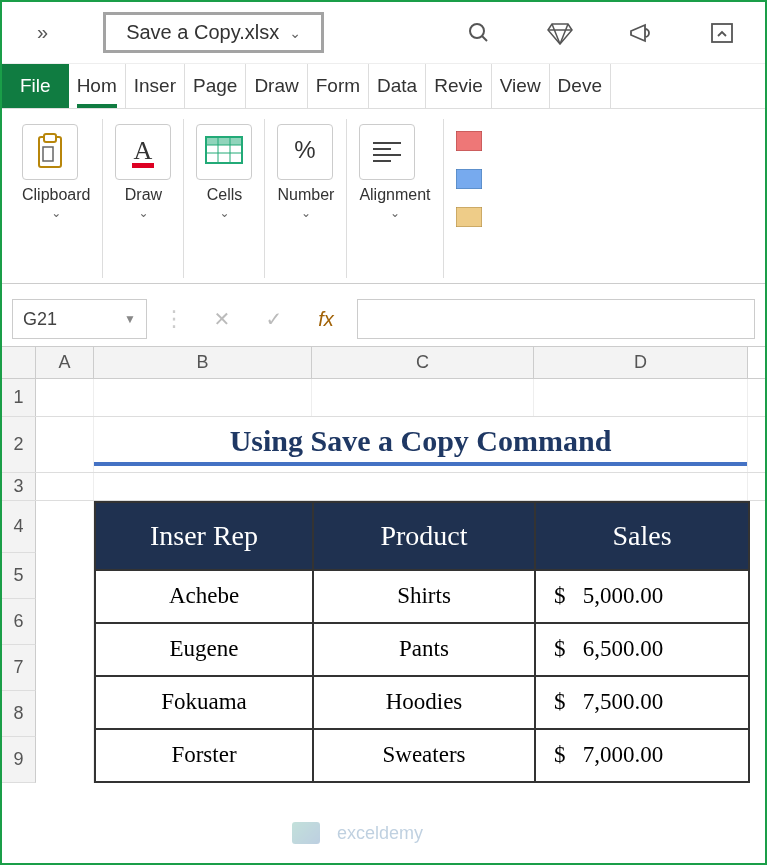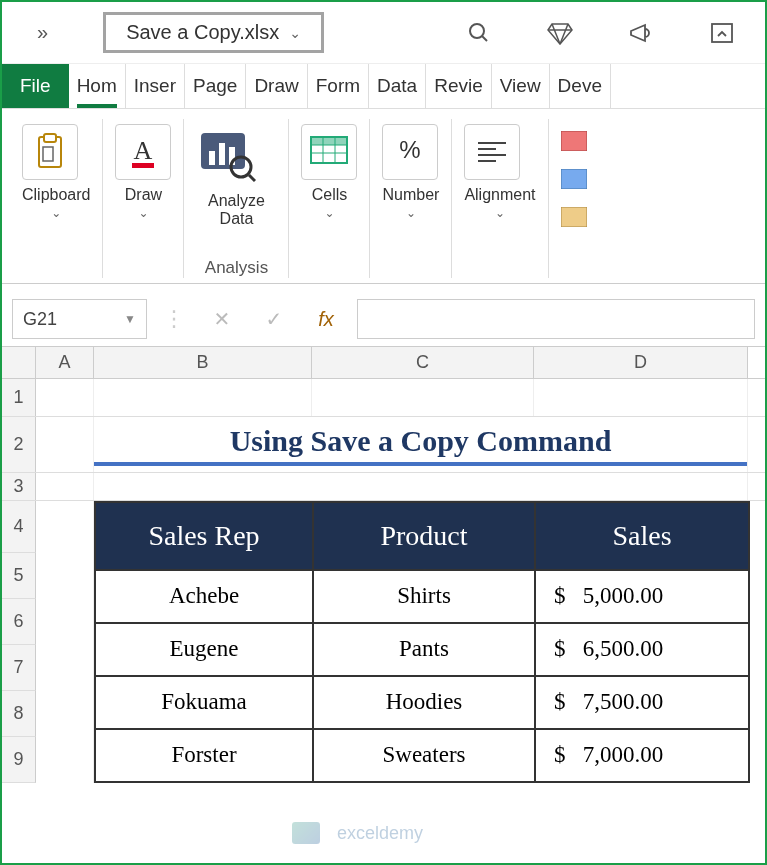--- a/index.html
+++ b/index.html
@@ -136,36 +136,20 @@
             <text x="17" y="26" font-size="26" text-anchor="middle" fill="#333" font-family="serif">A</text>
             <rect x="6" y="30" width="22" height="5" fill="#d02"></rect>
           </svg>
       </div>
       <div class="rgroup-label">Draw</div>
       <div class="rgroup-dd">⌄</div>
     </div>
     <div></div>
   </div>
 
-  <div class="rgroup">
-    <div>
-      <div class="rgroup-icon-box analyze-icon-box">
-        <svg width="60" height="56" viewBox="0 0 60 56">
-            <rect x="4" y="6" width="44" height="36" rx="4" fill="#4a5a7a"></rect>
-            <rect x="12" y="24" width="6" height="14" fill="#fff"></rect>
-            <rect x="22" y="16" width="6" height="22" fill="#fff"></rect>
-            <rect x="32" y="20" width="6" height="18" fill="#fff"></rect>
-            <circle cx="44" cy="40" r="10" fill="none" stroke="#333" stroke-width="3"></circle>
-            <line x1="52" y1="48" x2="58" y2="54" stroke="#333" stroke-width="3"></line>
-          </svg>
-      </div>
-      <div class="rgroup-label" style="width:80px">Analyze Data</div>
-    </div>
-    <div class="rgroup-sublabel">Analysis</div>
-  </div>
 
   <div class="rgroup">
     <div>
       <div class="rgroup-icon-box">
         <svg width="40" height="34" viewBox="0 0 40 34">
             <rect x="2" y="2" width="36" height="26" fill="none" stroke="#2a7" stroke-width="2"></rect>
             <line x1="2" y1="10" x2="38" y2="10" stroke="#2a7"></line>
             <line x1="2" y1="18" x2="38" y2="18" stroke="#2a7"></line>
             <line x1="14" y1="2" x2="14" y2="28" stroke="#2a7"></line>
             <line x1="26" y1="2" x2="26" y2="28" stroke="#2a7"></line>
@@ -275,21 +259,21 @@
       </div>
       <div class="cell col-A" style="flex-direction:column"></div>
       <table class="dtable">
         <colgroup>
             <col style="width:218px">
             <col style="width:222px">
             <col style="width:214px">
           </colgroup>
         <tbody>
             <tr>
-          <th>Sales Rep</th>
+          <th>Inser Rep</th>
           <th>Product</th>
           <th>Sales</th>
         </tr>
         <tr>
           <td>Achebe</td>
           <td>Shirts</td>
           <td class="sales">$   5,000.00</td>
         </tr>
         <tr>
           <td>Eugene</td>

